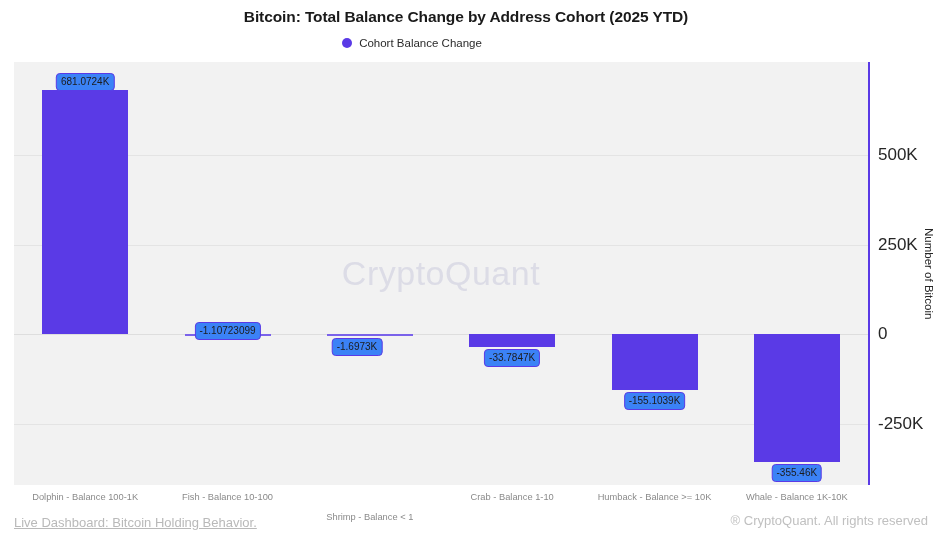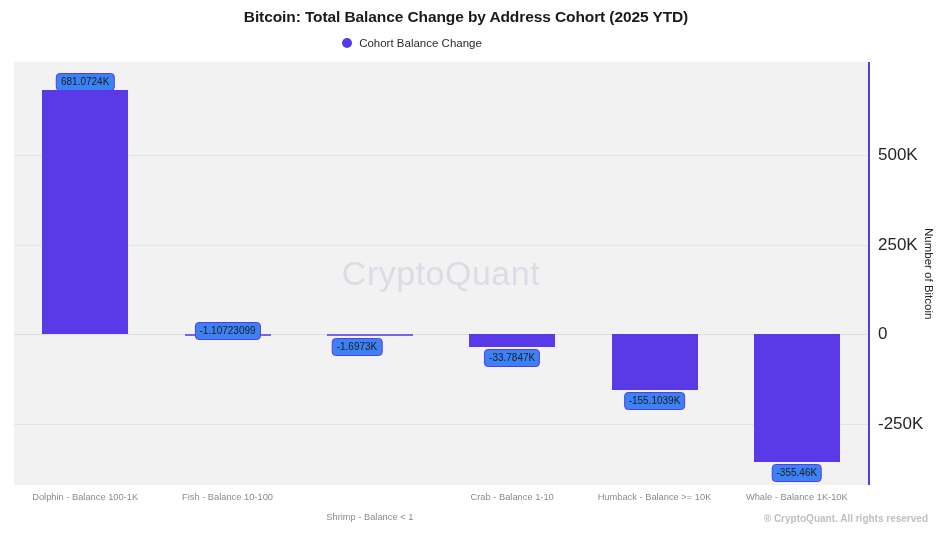--- a/index.html
+++ b/index.html
@@ -78,21 +78,21 @@
   }
 
   
   .footer-link{
     position:absolute;left:14px;top:515px;
     font-size:13px;color:#b9b9b9;text-decoration:underline;cursor:pointer;
     white-space:nowrap;
   }
   .copyright{
     position:absolute;right:12px;top:513px;
-    font-size:10px;color:#c0c0c0;white-space:nowrap;font-weight:bold;
+    font-size:13px;color:#c0c0c0;white-space:nowrap;
   }
 </style>
 </head>
 <body>
 
 <div id="chart-root">
 
   <div class="chart-title">Bitcoin: Total Balance Change by Address Cohort (2025 YTD)</div>
 
   <div class="legend">
@@ -136,14 +136,15 @@
 
   <div id="x-ticks">
       <div class="x-tick" style="left: 85.1667px;">Dolphin - Balance 100-1K</div>
       <div class="x-tick" style="left: 227.5px;">Fish - Balance 10-100</div>
       <div class="x-tick" style="left: 369.833px; margin-top: 20px;">Shrimp - Balance &lt; 1</div>
       <div class="x-tick" style="left: 512.167px;">Crab - Balance 1-10</div>
       <div class="x-tick" style="left: 654.5px;">Humback - Balance &gt;= 10K</div>
       <div class="x-tick" style="left: 796.833px;">Whale - Balance 1K-10K</div>
     </div>
 
+  <a class="footer-link">Live Dashboard: Bitcoin Holding Behavior.</a>
   <div class="copyright">® CryptoQuant. All rights reserved</div>
 </div>
 
 </body></html>

